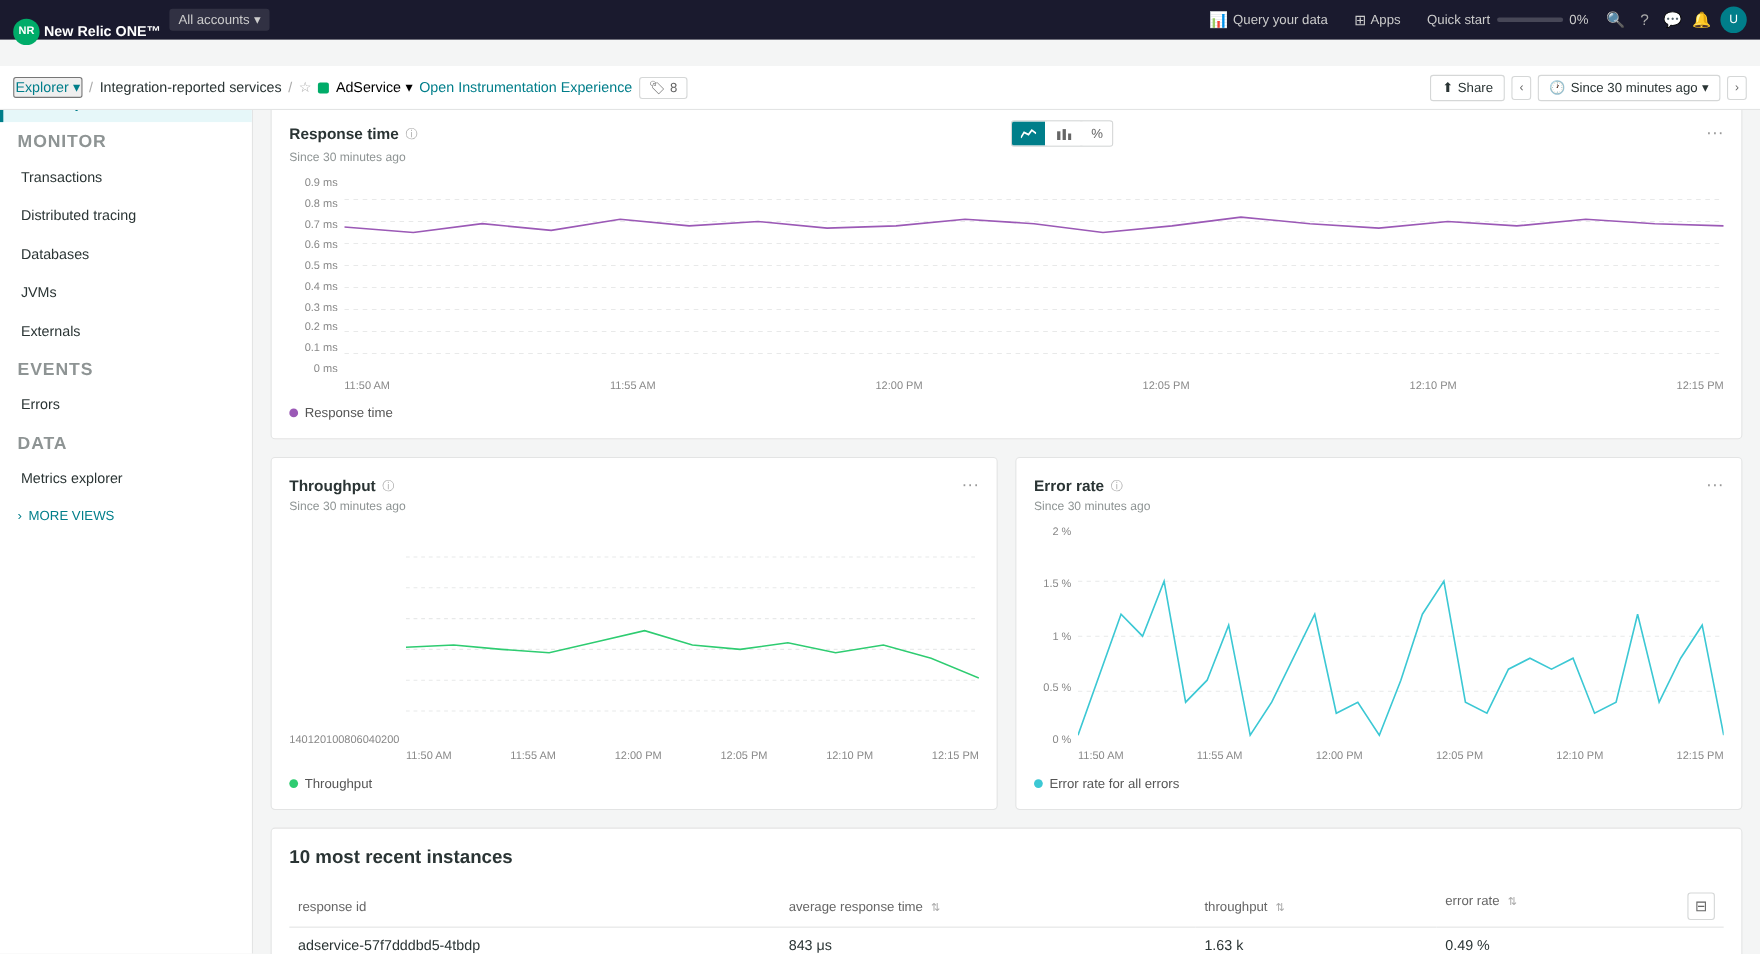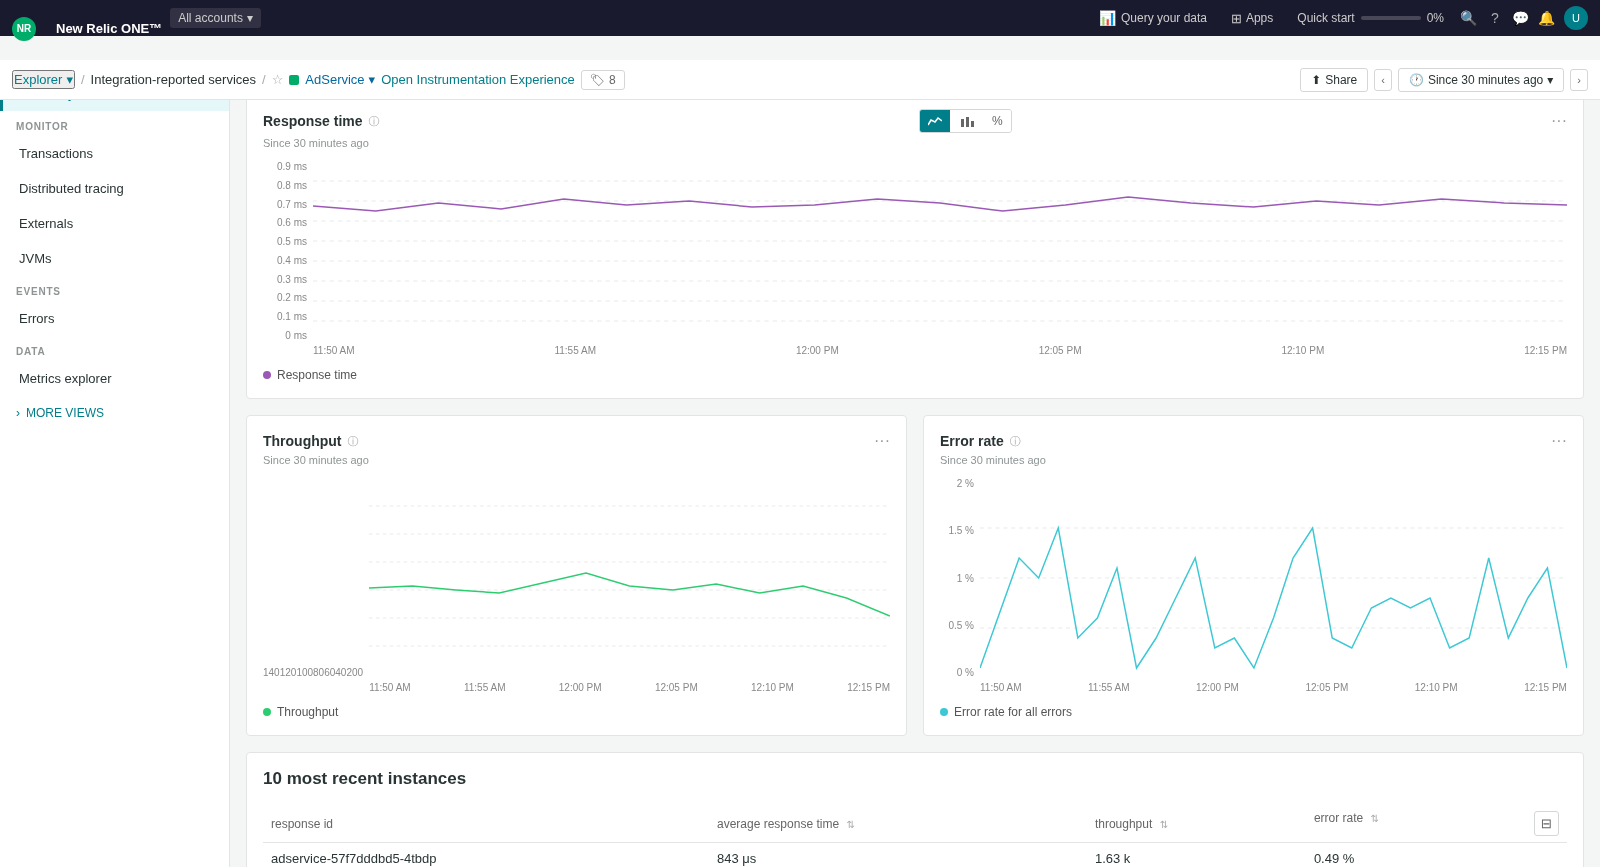--- a/index.html
+++ b/index.html
@@ -4,42 +4,42 @@
   <style>
     * { box-sizing: border-box; margin: 0; padding: 0; }
     body { font-family: -apple-system, BlinkMacSystemFont, 'Segoe UI', sans-serif; font-size: 13px; background: #f4f5f5; color: #2a3434; overflow: hidden; }
 
     
     .top-nav {
       display: flex; align-items: center; height: 36px;
       background: #1a1a2e; color: #ccc; padding: 0 12px; gap: 8px;
       position: fixed; top: 0; left: 0; right: 0; z-index: 100;
     }
-    .logo { display: flex; align-items: center; gap: 20px; color: #fff; font-weight: 600; font-size: 13px; margin-top: 21px; }
+    .logo { display: flex; align-items: center; gap: 4px; color: #fff; font-weight: 600; font-size: 13px; margin-top: 21px; }
     .logo-icon { width: 24px; height: 24px; background: #00ac69; border-radius: 50%; display: flex; align-items: center; justify-content: center; color: white; font-size: 10px; font-weight: bold; }
     .accounts-btn { display: flex; align-items: center; gap: 4px; background: rgba(255,255,255,0.1); border: none; color: #ccc; padding: 3px 8px; border-radius: 3px; cursor: pointer; font-size: 12px; }
     .nav-spacer { flex: 1; }
     .nav-item { display: flex; align-items: center; gap: 4px; color: #ccc; font-size: 12px; cursor: pointer; padding: 0 8px; }
     .query-btn { display: flex; align-items: center; gap: 4px; color: #ccc; font-size: 12px; cursor: pointer; }
     .progress-bar-wrap { display: flex; align-items: center; gap: 6px; font-size: 12px; color: #ccc; }
     .progress-bar { width: 60px; height: 4px; background: rgba(255,255,255,0.2); border-radius: 2px; }
     .nav-icon { width: 18px; height: 18px; display: flex; align-items: center; justify-content: center; cursor: pointer; color: #aaa; font-size: 14px; }
 
     
     .breadcrumb-bar {
       display: flex; align-items: center; height: 40px;
       background: #fff; border-bottom: 1px solid #e3e4e4;
       padding: 0 12px; gap: 6px; font-size: 13px;
       position: fixed; top: 36px; left: 0; right: 0; z-index: 99; margin-top: 24px;
     }
     .breadcrumb-btn { display: flex; align-items: center; gap: 4px; color: #007e8a; font-size: 13px; cursor: pointer; }
     .breadcrumb-sep { color: #aaa; }
     .breadcrumb-service { font-size: 13px; color: #2a3434; }
     .service-dot { width: 10px; height: 10px; background: #00ac69; border-radius: 2px; display: inline-block; }
-    .service-name-btn { display: flex; align-items: center; gap: 4px; background: none; border: none; color: #0369a1; font-size: 13px; cursor: pointer; font-weight: 500; }
+    .service-name-btn { display: flex; align-items: center; gap: 4px; background: none; border: none; color: #000000; font-size: 13px; cursor: pointer; font-weight: 500; }
     .open-instrument-btn { color: #007e8a; background: none; border: none; font-size: 13px; cursor: pointer; }
     .tag-btn { display: flex; align-items: center; gap: 4px; background: none; border: 1px solid #d5d7d7; border-radius: 3px; padding: 2px 8px; font-size: 12px; color: #666; cursor: pointer; }
     .bc-spacer { flex: 1; }
     .share-btn { display: flex; align-items: center; gap: 4px; background: none; border: 1px solid #d5d7d7; border-radius: 3px; padding: 4px 10px; font-size: 12px; color: #2a3434; cursor: pointer; }
     .time-btn { display: flex; align-items: center; gap: 4px; background: none; border: 1px solid #d5d7d7; border-radius: 3px; padding: 4px 10px; font-size: 12px; color: #2a3434; cursor: pointer; }
     .nav-arrow { background: none; border: 1px solid #d5d7d7; border-radius: 3px; padding: 4px 6px; cursor: pointer; color: #666; font-size: 11px; }
 
     
     .main-layout {
       display: flex; margin-top: 76px; height: calc(100vh - 76px); overflow: hidden;
@@ -49,21 +49,21 @@
     .sidebar {
       width: 230px; flex-shrink: 0; background: #fff;
       border-right: 1px solid #e3e4e4; overflow-y: auto;
       display: flex; flex-direction: column;
     }
     .sidebar-item {
       padding: 10px 16px; font-size: 13px; cursor: pointer; color: #2a3434;
       border-left: 3px solid transparent;
     }
     .sidebar-item.active { background: #e6f7f9; color: #007e8a; border-left: 3px solid #007e8a; font-weight: 500; }
-    .sidebar-section { padding: 10px 16px 4px; font-size: 10px; font-weight: 700; color: #8e9494; letter-spacing: 0.8px; text-transform: uppercase; }
+    .sidebar-section { padding: 10px 16px 4px; font-size: 16px; font-weight: 700; color: #8e9494; letter-spacing: 0.8px; text-transform: uppercase; }
     .sidebar-more { display: flex; align-items: center; gap: 6px; padding: 10px 16px; font-size: 12px; color: #007e8a; cursor: pointer; }
 
     
     .content { flex: 1; overflow-y: auto; padding: 16px; background: #f4f5f5; }
 
     
     .chart-card {
       background: #fff; border: 1px solid #e3e4e4; border-radius: 4px;
       padding: 16px; margin-bottom: 16px;
     }
@@ -173,24 +173,27 @@
       <span>Summary</span>
     </div>
     <div class="sidebar-section">MONITOR</div>
     <div class="sidebar-item">
       <span>Transactions</span>
     </div>
     <div class="sidebar-item">
       <span>Distributed tracing</span>
     </div>
     <div class="sidebar-item">
+      <span>Databases</span>
+    </div>
+    <div class="sidebar-item">
+      <span>JVMs</span>
+    </div>
+    <div class="sidebar-item">
       <span>Externals</span>
-    </div>
-    <div class="sidebar-item">
-      <span>JVMs</span>
     </div>
     <div class="sidebar-section">EVENTS</div>
     <div class="sidebar-item">
       <span>Errors</span>
     </div>
     <div class="sidebar-section">DATA</div>
     <div class="sidebar-item">
       <span>Metrics explorer</span>
     </div>
     <div class="sidebar-more">

